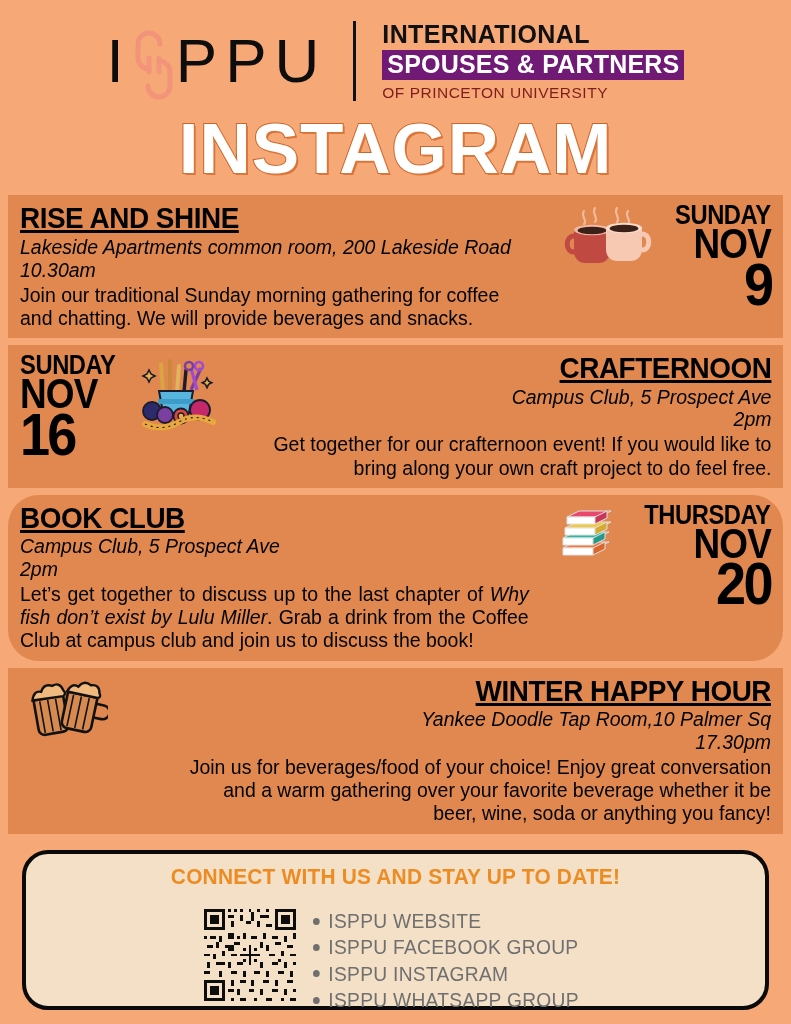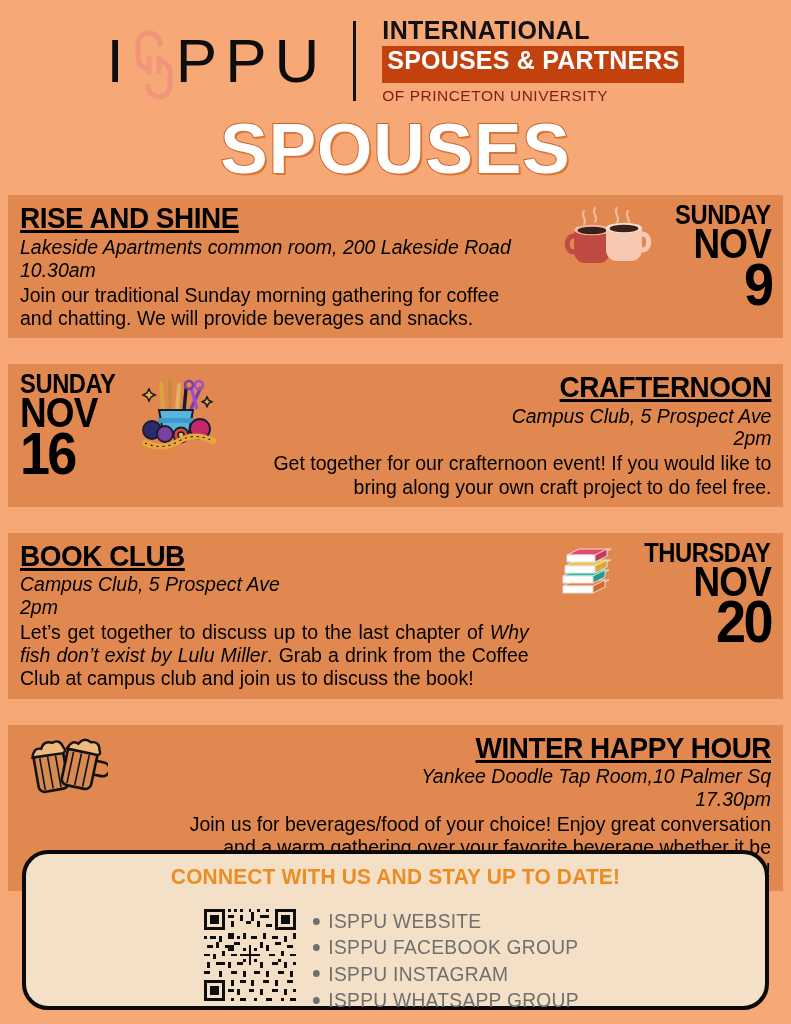--- a/index.html
+++ b/index.html
@@ -57,22 +57,22 @@
     font-weight: bold;
     letter-spacing: 0.4px;
     color: #111;
     font-stretch: condensed;
   }
   .logo-line2 {
     font-size: 25px;
     font-weight: bold;
     letter-spacing: 0.2px;
     color: #ffffff;
-    background: #c2410c;
-    padding: 2px 5px 10px 5px;
+    background: #701a75;
+    padding: 2px 5px 3px 5px;
     margin-top: 3px;
     display: inline-block;
   }
   .logo-line3 {
     font-size: 15.5px;
     font-weight: 400;
     letter-spacing: 0.5px;
     color: #7f1d1d;
     margin-top: 5px;
   }
@@ -95,21 +95,21 @@
     paint-order: stroke fill;
     text-shadow: 2px 2px 0 #d9763a;
   }
 
   
   .events { padding: 0 8px; }
 
   .event-band {
     background: #e0884f;
     position: relative;
-    margin-bottom: 26px;
+    margin-bottom: 7px;
     padding: 7px 12px 9px 12px;
     overflow: hidden;
   }
 
   .event-row {
     display: flex;
     align-items: flex-start;
   }
 
   .event-col-text { flex: 1 1 auto; min-width: 0; }
@@ -268,21 +268,21 @@
   <div class="logo-divider"></div>
 
   <div class="logo-text-block">
     <div class="logo-line1">INTERNATIONAL</div>
     <div><span class="logo-line2">SPOUSES &amp; PARTNERS</span></div>
     <div class="logo-line3">OF PRINCETON UNIVERSITY</div>
   </div>
 </div>
 
 <div class="poster-title">
-  <span class="tline">SPOUSES</span>
+  <span class="tline">INSTAGRAM</span>
 </div>
 
 <div class="events">
 
   <div class="event-band" style="min-height:140px;">
     <div class="event-row">
       <div class="event-col-text ta-left">
         <div class="ev-title">RISE AND SHINE</div>
         <div class="ev-meta" style="margin-top:2px;">Lakeside Apartments common room, 200 Lakeside Road</div>
         <div class="ev-meta">10.30am</div>
@@ -359,21 +359,21 @@
       </div>
       <div class="event-col-text ta-right">
         <div class="ev-title">CRAFTERNOON</div>
         <div class="ev-meta" style="margin-top:2px;">Campus Club, 5 Prospect Ave</div>
         <div class="ev-meta">2pm</div>
         <div class="ev-desc" style="margin-top:1px;margin-left:auto;max-width:600px;">Get together for our crafternoon event! If you would like to bring along your own craft project to do feel free.</div>
       </div>
     </div>
   </div>
 
-  <div class="event-band" style="min-height:140px;">
+  <div class="event-band" style="min-height:140px;border-radius:31px;">
     <div class="event-row">
       <div class="event-col-text ta-left">
         <div class="ev-title">BOOK CLUB</div>
         <div class="ev-meta" style="margin-top:2px;">Campus Club, 5 Prospect Ave</div>
         <div class="ev-meta">2pm</div>
         <div class="ev-desc justify" style="margin-top:1px;max-width:605px;">
           <span>Let’s get together to discuss up to the last chapter of </span><em>Why fish don’t exist by Lulu Miller</em><span>. Grab a drink from the Coffee Club at campus club and join us to discuss the book!</span>
         </div>
       </div>
       <div class="art" style="margin:2px 2px 0 0;">

